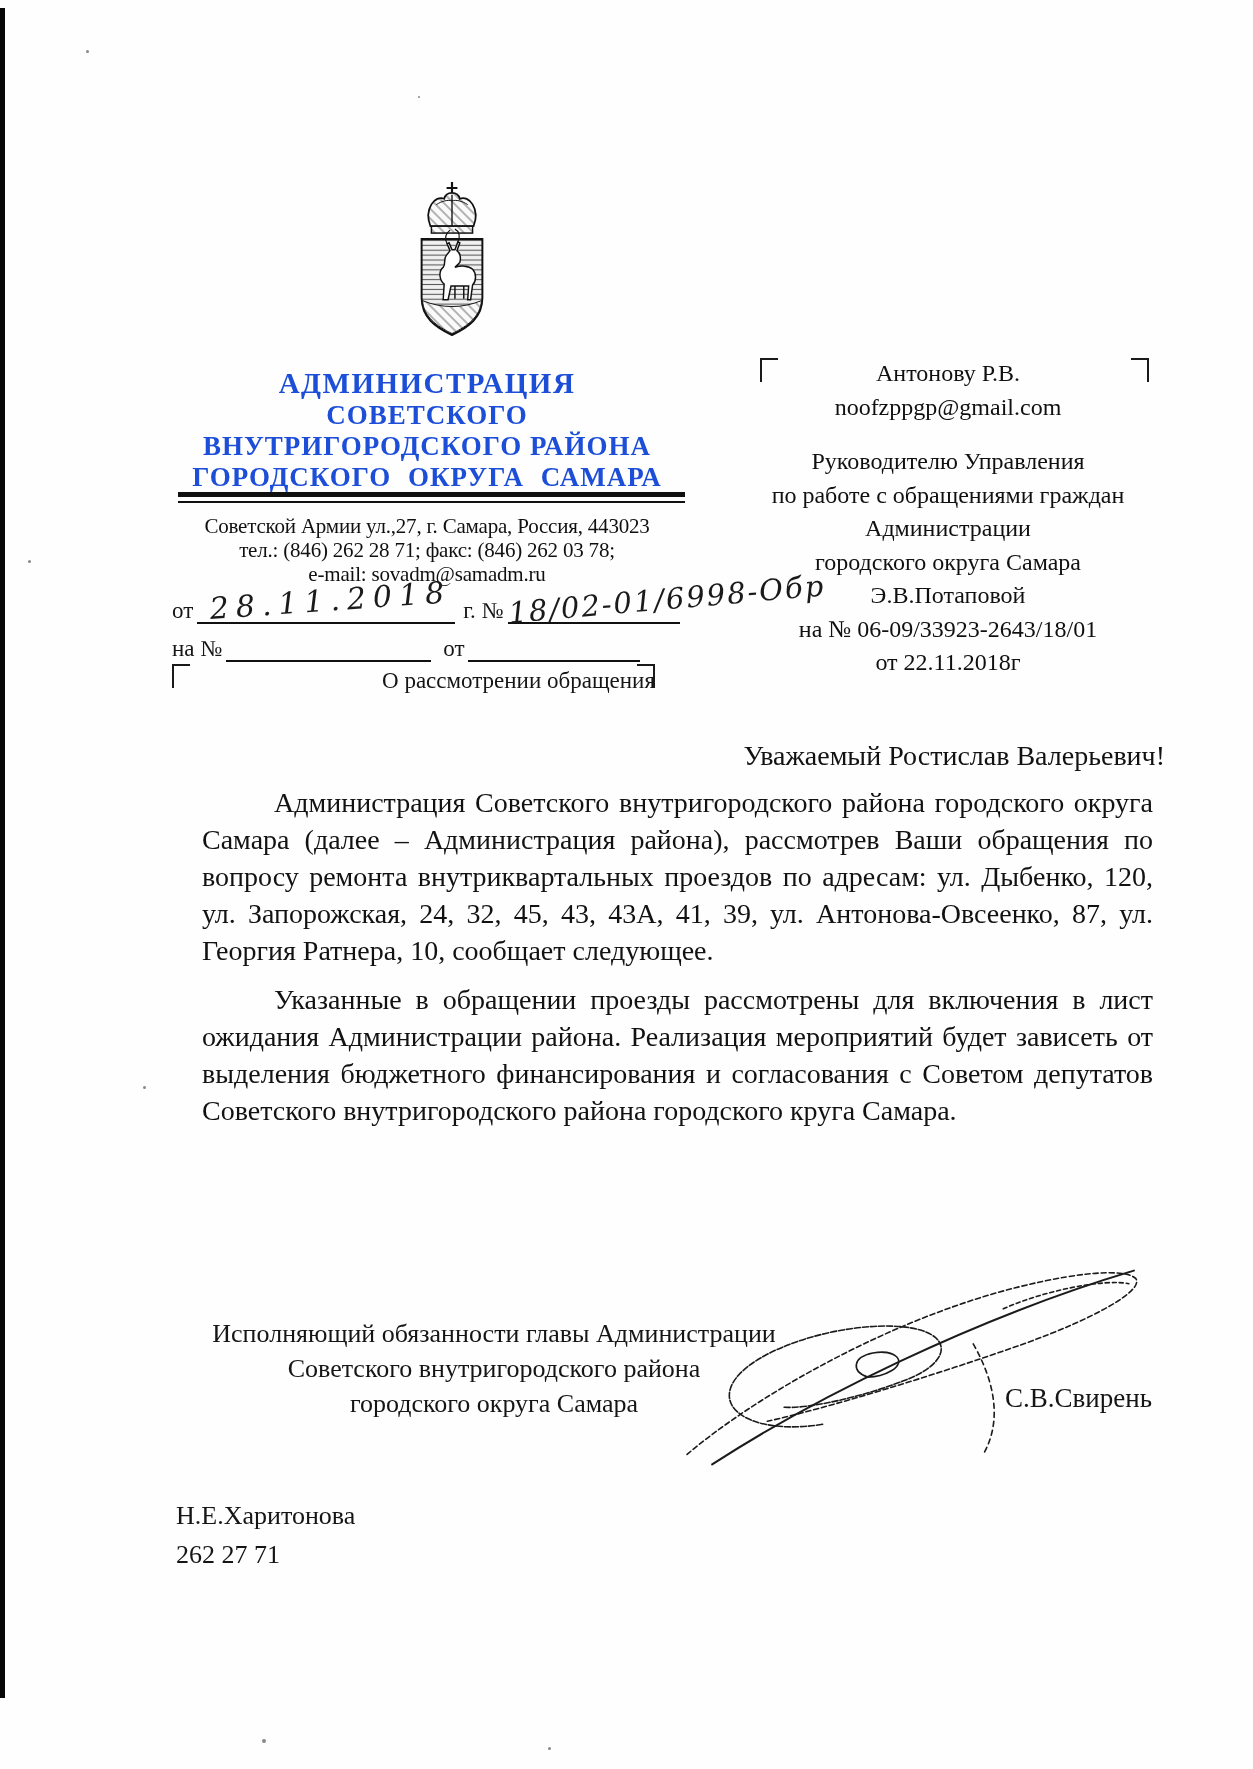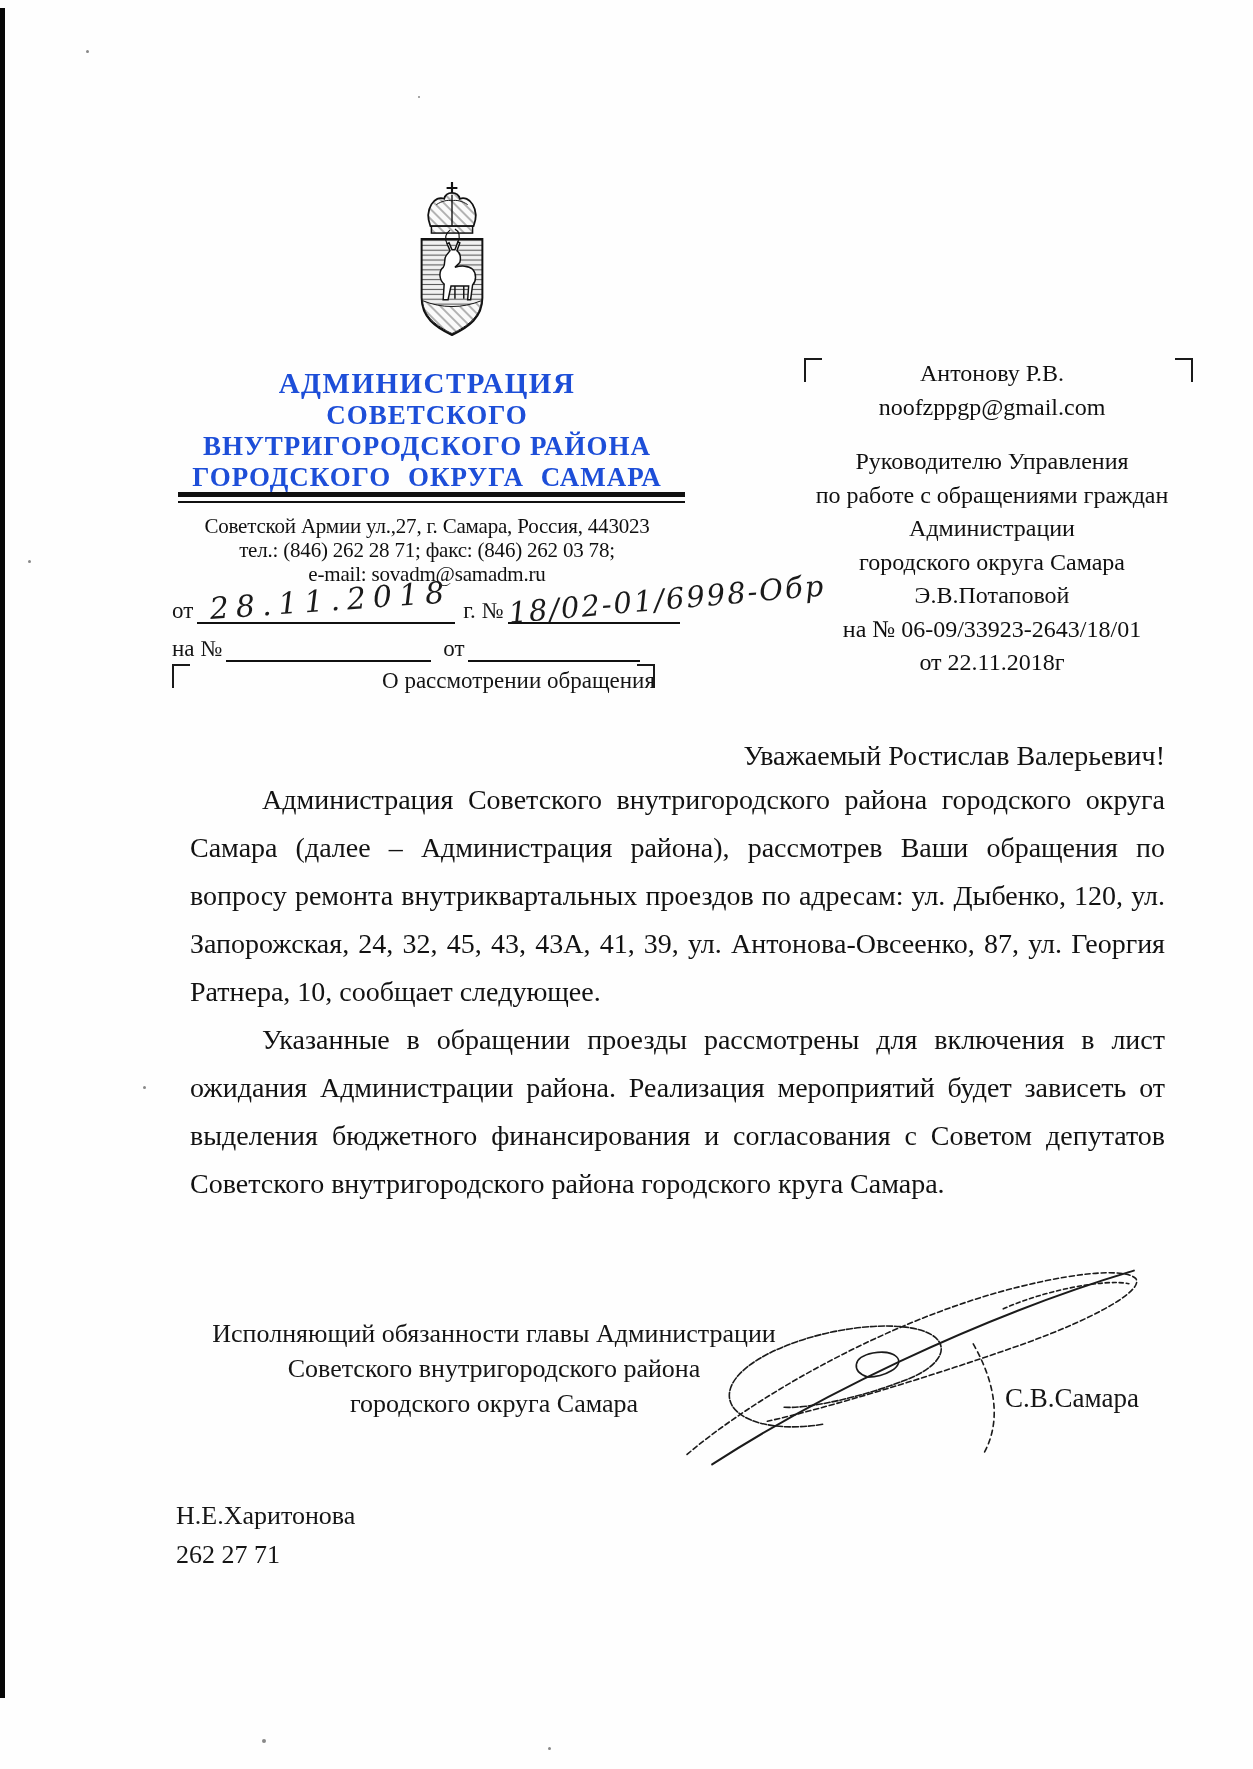--- a/index.html
+++ b/index.html
@@ -40,31 +40,31 @@
   .lbl{padding:0 4px 0 0;}
 
   
   .subject-wrap{left:172px;top:660px;width:483px;height:36px;}
   .corner{position:absolute;width:16px;height:22px;}
   .corner-tl{border-left:2.5px solid #1a1a1a;border-top:2.5px solid #1a1a1a;left:0;top:4px;}
   .corner-tr{border-right:2.5px solid #1a1a1a;border-top:2.5px solid #1a1a1a;right:0;top:4px;}
   .subject-text{text-align:right;font-size:23px;margin-top:8px;}
 
   
-  .recipient{left:789px;top:352px;width:406px;text-align:center;font-size:24px;color:#101010;}
+  .recipient{left:745px;top:352px;width:406px;text-align:center;font-size:24px;color:#101010;}
   .recipient .corner-tl{left:15px;top:6px;}
   .recipient .corner-tr{right:2px;top:6px;}
   .rcp-name{margin-top:8px;}
   .rcp-email{margin-top:7px;margin-bottom:24px;}
   .rcp-line{line-height:33.5px;}
 
   
   .bodytext{left:190px;top:740px;width:975px;font-size:28px;color:#121212;}
   .salutation{text-align:right;margin-bottom:4px;}
-  .bodytext p{margin:0;text-align:justify;text-indent:72px;line-height:48px;}
+  .bodytext p{margin:12px;text-align:justify;text-indent:72px;line-height:37px;}
 
   
   .sig-title{left:188px;top:1316px;width:612px;text-align:center;font-size:26px;line-height:35px;}
   .signer{left:1005px;top:1383px;font-size:27px;}
   .sig-svg{left:672px;top:1248px;width:492px;height:222px;}
 
   
   .footer{left:176px;top:1496px;font-size:26px;line-height:39px;}
 </style>
 </head>
@@ -181,18 +181,18 @@
       <path d="M15,205 C80,150 200,80 320,45 C390,25 450,18 462,30 C470,42 420,70 350,95 C260,127 150,160 95,172" stroke-dasharray="5 3"></path>
       <path d="M150,175 C90,185 45,165 60,135 C78,100 170,72 230,78 C280,83 280,112 235,130 C190,148 135,160 110,158" stroke-dasharray="6 2"></path>
       <path d="M195,128 C178,122 180,108 200,104 C222,100 235,112 218,122 C208,128 198,128 195,128"></path>
       <path d="M40,215 C140,150 300,70 460,22" stroke-width="2"></path>
       <path d="M330,60 C370,42 430,30 455,35" stroke-dasharray="4 3"></path>
       <path d="M300,95 C320,130 330,170 310,205" stroke-dasharray="5 4"></path>
     </g>
   </svg>
 </div>
 
-<div class="abs signer">С.В.Самара</div>
+<div class="abs signer">С.В.Свирень</div>
 
 <div class="abs footer">
   <div>Н.Е.Харитонова</div>
   <div>262 27 71</div>
 </div>
 
 </body></html>

